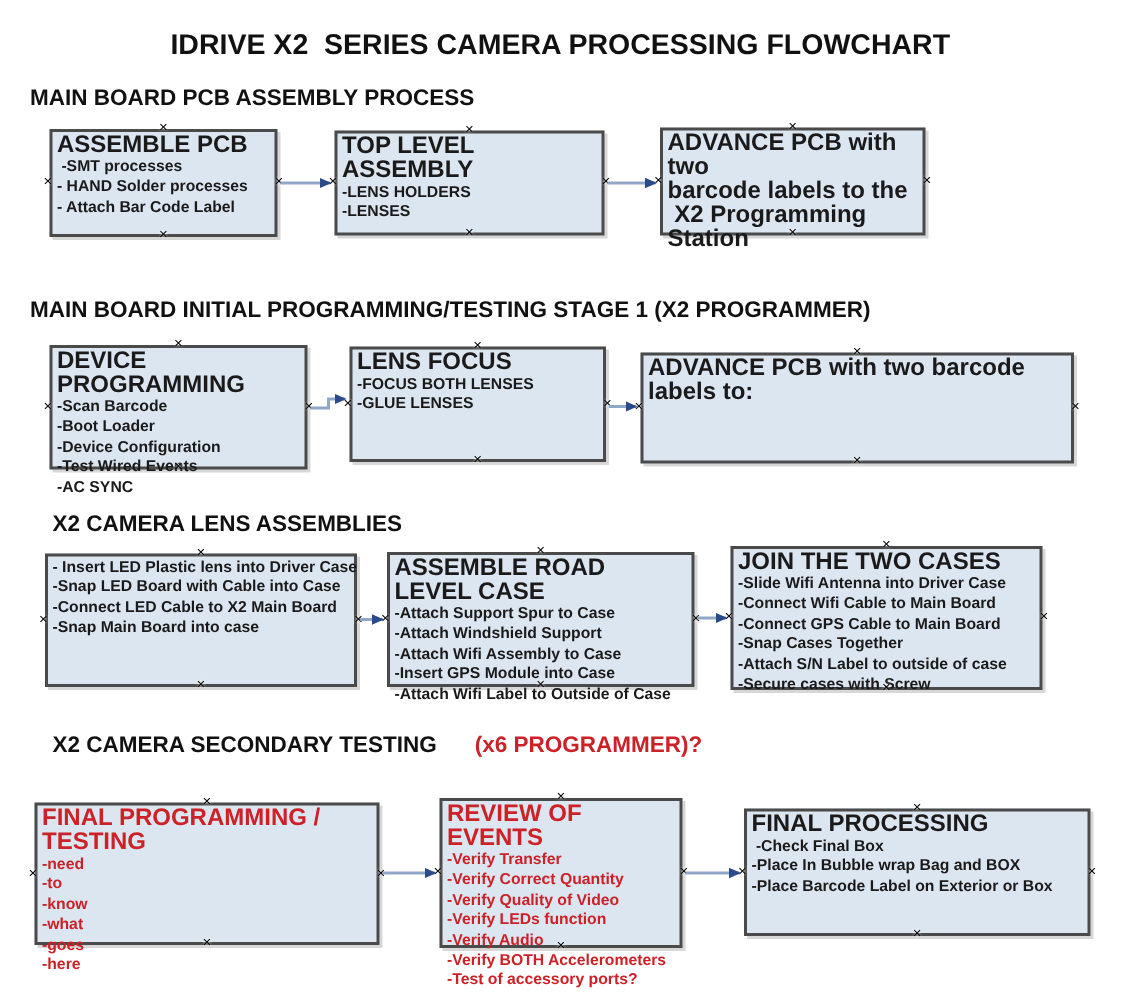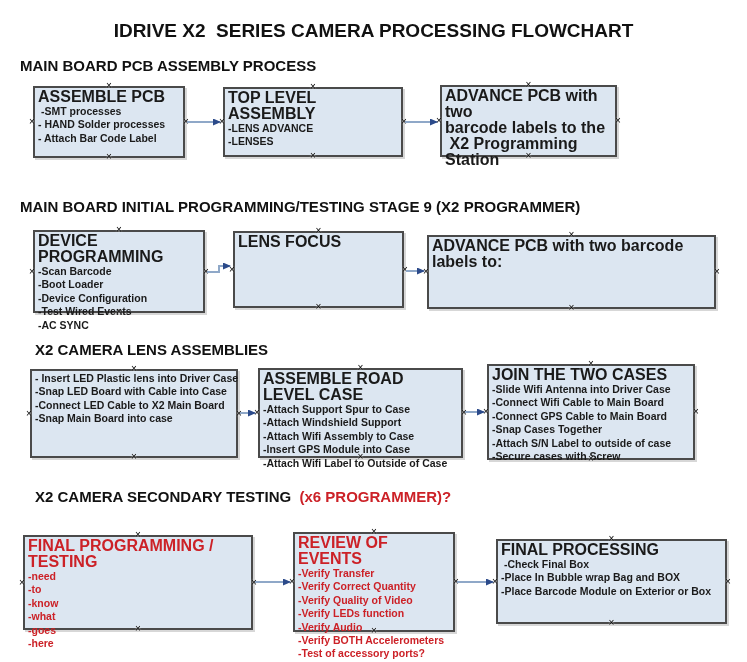--- a/index.html
+++ b/index.html
@@ -7,21 +7,21 @@
     position:relative;width:747px;height:662px;background:#ffffff;overflow:hidden;
     font-family:"Liberation Sans", sans-serif;color:#1a1a1a;
   }
   .page-title{
     position:absolute;left:0;right:0;top:20px;text-align:center;
     font-size:19px;font-weight:bold;color:#111;white-space:pre;
   }
   .section-heading{
     position:absolute;font-size:15px;font-weight:bold;color:#111;white-space:pre;
   }
-  .section-heading .red-part{color:var(--red);}
+  .section-heading .red-part{color:var(--red);margin-left:17px;}
   .flow-box{
     position:absolute;box-sizing:border-box;
     background:var(--boxfill);border:2px solid var(--boxborder);
     padding:1px 3px;box-shadow:2px 2px 0 rgba(140,140,140,0.35);
   }
   .box-title{font-size:16px;line-height:16px;font-weight:bold;white-space:pre-wrap;}
   .box-items{font-size:10.5px;line-height:13.4px;white-space:pre;font-weight:bold;}
   .flow-box.red-box .box-title,.flow-box.red-box .box-items{color:var(--red);}
   .handle{
     position:absolute;font-size:10px;line-height:7px;color:#000;
@@ -34,36 +34,36 @@
   .handle.h-right{right:-7px;top:50%;margin-top:-4px;}
   #arrows-svg{position:absolute;left:0;top:0;pointer-events:none;}
 </style>
 </head>
 <body>
 
 <div id="canvas" style="--red: #cc2127; --boxfill: #dce6f1; --boxborder: #4a4a4a;">
   <div class="page-title">IDRIVE X2  SERIES CAMERA PROCESSING FLOWCHART</div>
   <div id="shapes-layer">
       <div class="section-heading" style="left: 20px; top: 57px;"><span>MAIN BOARD PCB ASSEMBLY PROCESS</span></div>
-      <div class="section-heading" style="left: 20px; top: 198px;"><span>MAIN BOARD INITIAL PROGRAMMING/TESTING STAGE 9 (X2 PROGRAMMER)</span></div>
+      <div class="section-heading" style="left: 20px; top: 198px;"><span>MAIN BOARD INITIAL PROGRAMMING/TESTING STAGE 1 (X2 PROGRAMMER)</span></div>
       <div class="section-heading" style="left: 35px; top: 341px;"><span>X2 CAMERA LENS ASSEMBLIES</span></div>
       <div class="section-heading" style="left: 35px; top: 488px;"><span>X2 CAMERA SECONDARY TESTING </span><span class="red-part"> (x6 PROGRAMMER)?</span></div>
       <div class="flow-box" style="left: 33px; top: 86px; width: 152px; height: 72px;">
         <div class="box-title">ASSEMBLE PCB</div>
         <div class="box-items"> -SMT processes
 - HAND Solder processes
 - Attach Bar Code Label</div>
         <span class="handle h-top">×</span>
         <span class="handle h-bottom">×</span>
         <span class="handle h-left">×</span>
         <span class="handle h-right">×</span>
       </div>
       <div class="flow-box" style="left: 223px; top: 87px; width: 180px; height: 70px;">
         <div class="box-title">TOP LEVEL ASSEMBLY</div>
-        <div class="box-items">-LENS ADVANCE
+        <div class="box-items">-LENS HOLDERS
 -LENSES</div>
         <span class="handle h-top">×</span>
         <span class="handle h-bottom">×</span>
         <span class="handle h-left">×</span>
         <span class="handle h-right">×</span>
       </div>
       <div class="flow-box" style="left: 440px; top: 85px; width: 177px; height: 72px;">
         <div class="box-title">ADVANCE PCB with two
 barcode labels to the
  X2 Programming Station</div>
@@ -79,20 +79,22 @@
 -Device Configuration
 -Test Wired Events
 -AC SYNC</div>
         <span class="handle h-top">×</span>
         <span class="handle h-bottom">×</span>
         <span class="handle h-left">×</span>
         <span class="handle h-right">×</span>
       </div>
       <div class="flow-box" style="left: 233px; top: 231px; width: 171px; height: 77px;">
         <div class="box-title">LENS FOCUS</div>
+        <div class="box-items">-FOCUS BOTH LENSES
+-GLUE LENSES</div>
         <span class="handle h-top">×</span>
         <span class="handle h-bottom">×</span>
         <span class="handle h-left">×</span>
         <span class="handle h-right">×</span>
       </div>
       <div class="flow-box" style="left: 427px; top: 235px; width: 289px; height: 74px;">
         <div class="box-title">ADVANCE PCB with two barcode labels to:</div>
         <span class="handle h-top">×</span>
         <span class="handle h-bottom">×</span>
         <span class="handle h-left">×</span>
@@ -157,21 +159,21 @@
 -Test of accessory ports?</div>
         <span class="handle h-top">×</span>
         <span class="handle h-bottom">×</span>
         <span class="handle h-left">×</span>
         <span class="handle h-right">×</span>
       </div>
       <div class="flow-box" style="left: 496px; top: 539px; width: 231px; height: 85px;">
         <div class="box-title">FINAL PROCESSING</div>
         <div class="box-items"> -Check Final Box
 -Place In Bubble wrap Bag and BOX
--Place Barcode Module on Exterior or Box</div>
+-Place Barcode Label on Exterior or Box</div>
         <span class="handle h-top">×</span>
         <span class="handle h-bottom">×</span>
         <span class="handle h-left">×</span>
         <span class="handle h-right">×</span>
       </div>
     </div>
   <svg id="arrows-svg" width="747" height="662">
     <defs>
       <marker id="ah" markerWidth="9" markerHeight="8" refX="7" refY="3.5" orient="auto" markerUnits="userSpaceOnUse">
         <path id="ah-path" d="M0,0 L8,3.5 L0,7 z" fill="#2b4a8a"></path>

